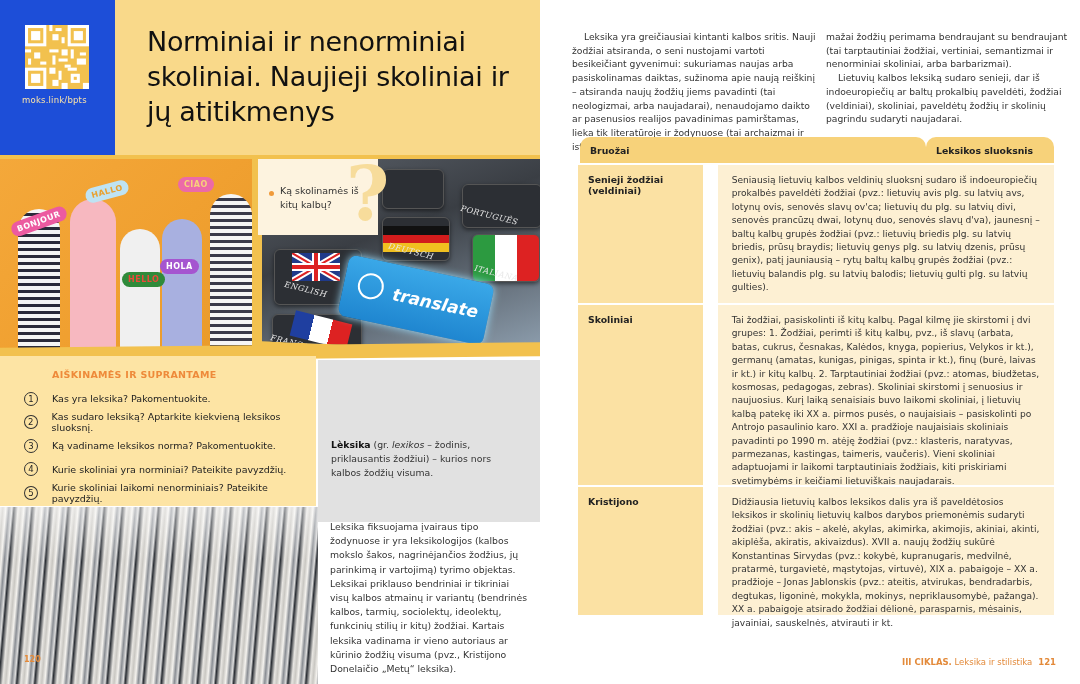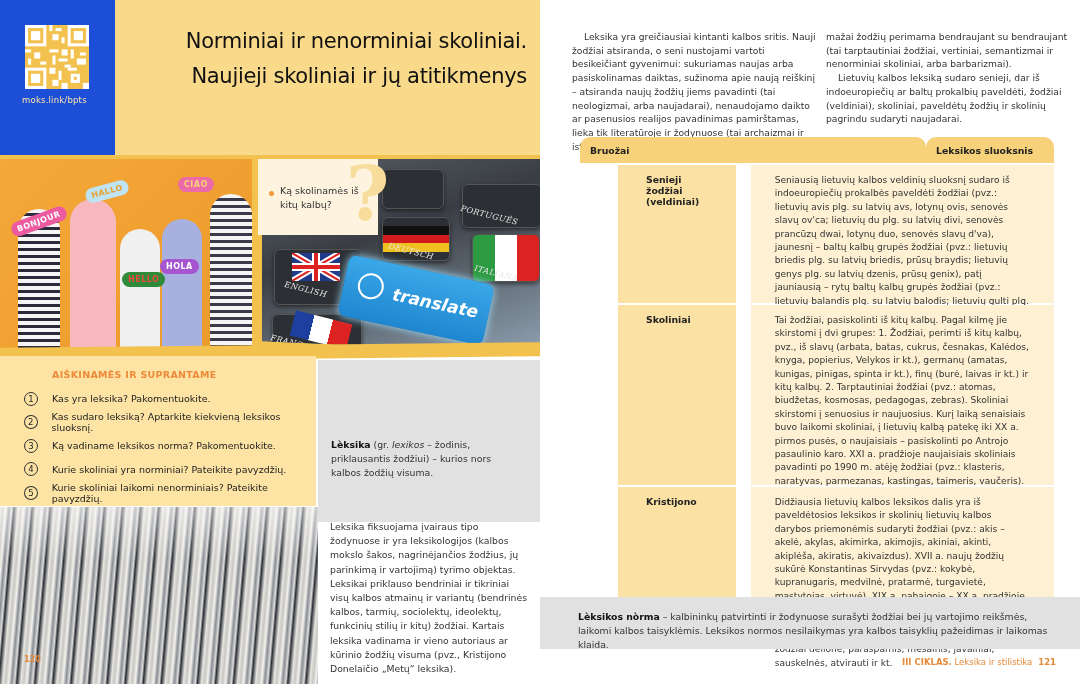--- a/index.html
+++ b/index.html
@@ -7,21 +7,21 @@
     body { font-family: "DejaVu Sans", sans-serif; color: #222; position: relative; }
 
     .spread { position: absolute; left: 0; top: 0; width: 1080px; height: 684px; }
 
     
     .left-page { position: absolute; left: 0; top: 0; width: 540px; height: 684px; background: #fff; overflow: hidden; }
     .qr-col { position: absolute; left: 0; top: 0; width: 115px; height: 155px; background: #1d4ed8; }
     .qr-code { position: absolute; left: 25px; top: 25px; width: 64px; height: 64px; }
     .qr-link { position: absolute; left: 22px; top: 95px; font-size: 8.5px; color: #fbe3a8; letter-spacing: 0.2px; }
     .title-area { position: absolute; left: 115px; top: 0; width: 425px; height: 155px; background: #f9d98a; }
-    .page-title { position: absolute; left: 32px; top: 24px; width: 380px; font-family: "DejaVu Sans", sans-serif; font-size: 21px; line-height: 35px; font-weight: 500; color: #111; letter-spacing: -0.3px; text-align: right; }
+    .page-title { position: absolute; left: 32px; top: 24px; width: 380px; font-family: "DejaVu Sans", sans-serif; font-size: 27px; line-height: 35px; font-weight: 500; color: #111; letter-spacing: -0.3px; }
 
     .photo-band { position: absolute; left: 0; top: 155px; width: 540px; height: 200px; background: #f2c14e; }
     .photo-people { position: absolute; left: 0; top: 4px; width: 252px; height: 190px; background: linear-gradient(135deg, #f4a83a 0%, #f0a030 55%, #e89a2a 100%); overflow: hidden; }
     .person { position: absolute; bottom: 0; border-radius: 30px 30px 0 0; }
     .sign { position: absolute; font-size: 8px; font-weight: bold; color: #fff; padding: 3px 6px; border-radius: 10px; letter-spacing: 0.5px; font-family: "DejaVu Sans", sans-serif; }
 
     .question-box { position: absolute; left: 258px; top: 4px; width: 120px; height: 76px; background: #fdf3df; }
     .q-bullet { position: absolute; left: 11px; top: 32px; width: 5px; height: 5px; border-radius: 50%; background: #f09a3a; }
     .q-text { position: absolute; left: 22px; top: 25px; font-size: 9.5px; line-height: 14px; color: #333; width: 90px; }
     .q-mark { position: absolute; left: 88px; top: -8px; font-size: 74px; color: #f7dc9b; font-weight: bold; font-family: "DejaVu Serif", serif; }
@@ -58,22 +58,22 @@
     .intro-col.c1 { left: 32px; width: 250px; }
     .intro-col.c2 { left: 286px; width: 245px; }
     .indent { display: inline-block; width: 12px; }
 
     .table-wrap { position: absolute; left: 38px; top: 137px; width: 476px; }
     .tbl-head { display: flex; height: 26px; }
     .th { background: #f7d27a; font-size: 9.3px; font-weight: bold; color: #222; display: flex; align-items: center; padding-left: 10px; }
     .th.c1 { width: 128px; border-radius: 10px 10px 0 0; }
     .th.c2 { width: 346px; margin-left: 2px; border-radius: 10px 10px 0 0; }
     .tbl-row { display: flex; margin-top: 2px; }
-    .td1 { width: 128px; background: #fbe1a3; padding: 9px 28px; font-size: 9.3px; font-weight: bold; color: #222; margin-left: 40px; }
-    .td2 { width: 346px; margin-left: 15px; background: #fdf0d3; padding: 9px 24px; font-size: 9.1px; line-height: 13.4px; color: #333; }
+    .td1 { width: 128px; background: #fbe1a3; padding: 9px 10px; font-size: 9.3px; font-weight: bold; color: #222; }
+    .td2 { width: 346px; margin-left: 15px; background: #fdf0d3; padding: 9px 14px; font-size: 9.1px; line-height: 13.4px; color: #333; }
 
     .norm-box { position: absolute; left: 0; top: 597px; width: 540px; height: 52px; background: #e1e1e1; }
     .norm-text { position: absolute; left: 38px; top: 13px; width: 470px; font-size: 9.3px; line-height: 14px; color: #333; }
     .norm-text b { color: #111; }
 
     .footer-right { position: absolute; right: 24px; top: 657px; font-size: 8.5px; color: #e38a3a; }
     .footer-right .chapter { font-weight: bold; padding-left: 24px; }
     .footer-right .pnum { font-weight: bold; margin-left: 6px; }
   </style>
 </head>
@@ -236,21 +236,18 @@
       <div class="tbl-row" style="height:180px;">
         <div class="td1">Skoliniai</div>
         <div class="td2">Tai žodžiai, pasiskolinti iš kitų kalbų. Pagal kilmę jie skirstomi į dvi grupes: 1. Žodžiai, perimti iš kitų kalbų, pvz., iš slavų (arbata, batas, cukrus, česnakas, Kalėdos, knyga, popierius, Velykos ir kt.), germanų (amatas, kunigas, pinigas, spinta ir kt.), finų (burė, laivas ir kt.) ir kitų kalbų. 2. Tarptautiniai žodžiai (pvz.: atomas, biudžetas, kosmosas, pedagogas, zebras). Skoliniai skirstomi į senuosius ir naujuosius. Kurį laiką senaisiais buvo laikomi skoliniai, į lietuvių kalbą patekę iki XX a. pirmos pusės, o naujaisiais – pasiskolinti po Antrojo pasaulinio karo. XXI a. pradžioje naujaisiais skoliniais pavadinti po 1990 m. atėję žodžiai (pvz.: klasteris, naratyvas, parmezanas, kastingas, taimeris, vaučeris). Vieni skoliniai adaptuojami ir laikomi tarptautiniais žodžiais, kiti priskiriami svetimybėms ir keičiami lietuviškais naujadarais.</div>
       </div>
       <div class="tbl-row" style="height:128px;">
         <div class="td1">Kristijono</div>
         <div class="td2">Didžiausia lietuvių kalbos leksikos dalis yra iš paveldėtosios leksikos ir skolinių lietuvių kalbos darybos priemonėmis sudaryti žodžiai (pvz.: akis – akelė, akylas, akimirka, akimojis, akiniai, akinti, akiplėša, akiratis, akivaizdus). XVII a. naujų žodžių sukūrė Konstantinas Sirvydas (pvz.: kokybė, kupranugaris, medvilnė, pratarmė, turgavietė, mąstytojas, virtuvė), XIX a. pabaigoje – XX a. pradžioje – Jonas Jablonskis (pvz.: ateitis, atvirukas, bendradarbis, degtukas, ligoninė, mokykla, mokinys, nepriklausomybė, pažanga). XX a. pabaigoje atsirado žodžiai dėlionė, parasparnis, mėsainis, javainiai, sauskelnės, atvirauti ir kt.</div>
       </div>
     </div>
 
-    <div class="norm-box">
-      <p class="norm-text"><b>Lèksikos nòrma</b><span> – kalbininkų patvirtinti ir žodynuose surašyti žodžiai bei jų vartojimo reikšmės, laikomi kalbos taisyklėmis. Leksikos normos nesilaikymas yra kalbos taisyklių pažeidimas ir laikomas klaida.</span></p>
-    </div>
 
     <div class="footer-right">
       <span class="chapter">III CIKLAS.</span><span> Leksika ir stilistika</span><span class="pnum">121</span>
     </div>
   </div>
 </div>
 
 </body></html>

